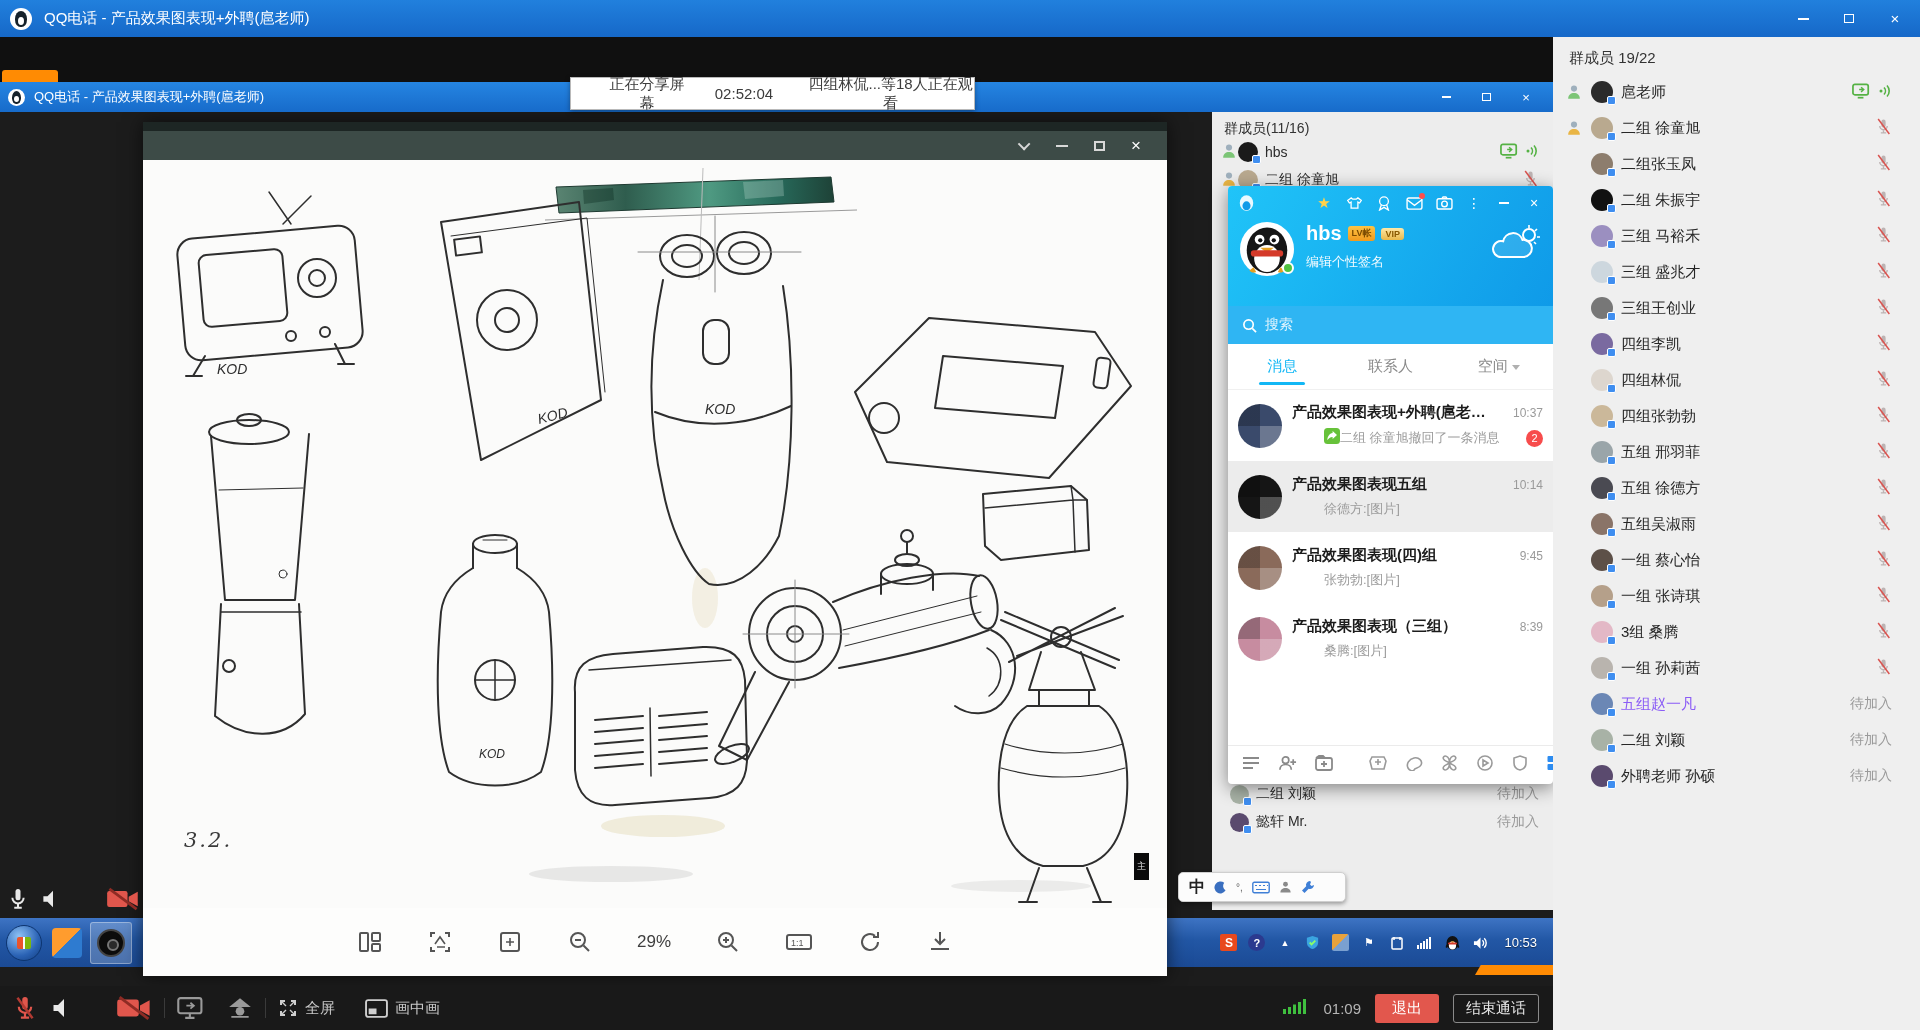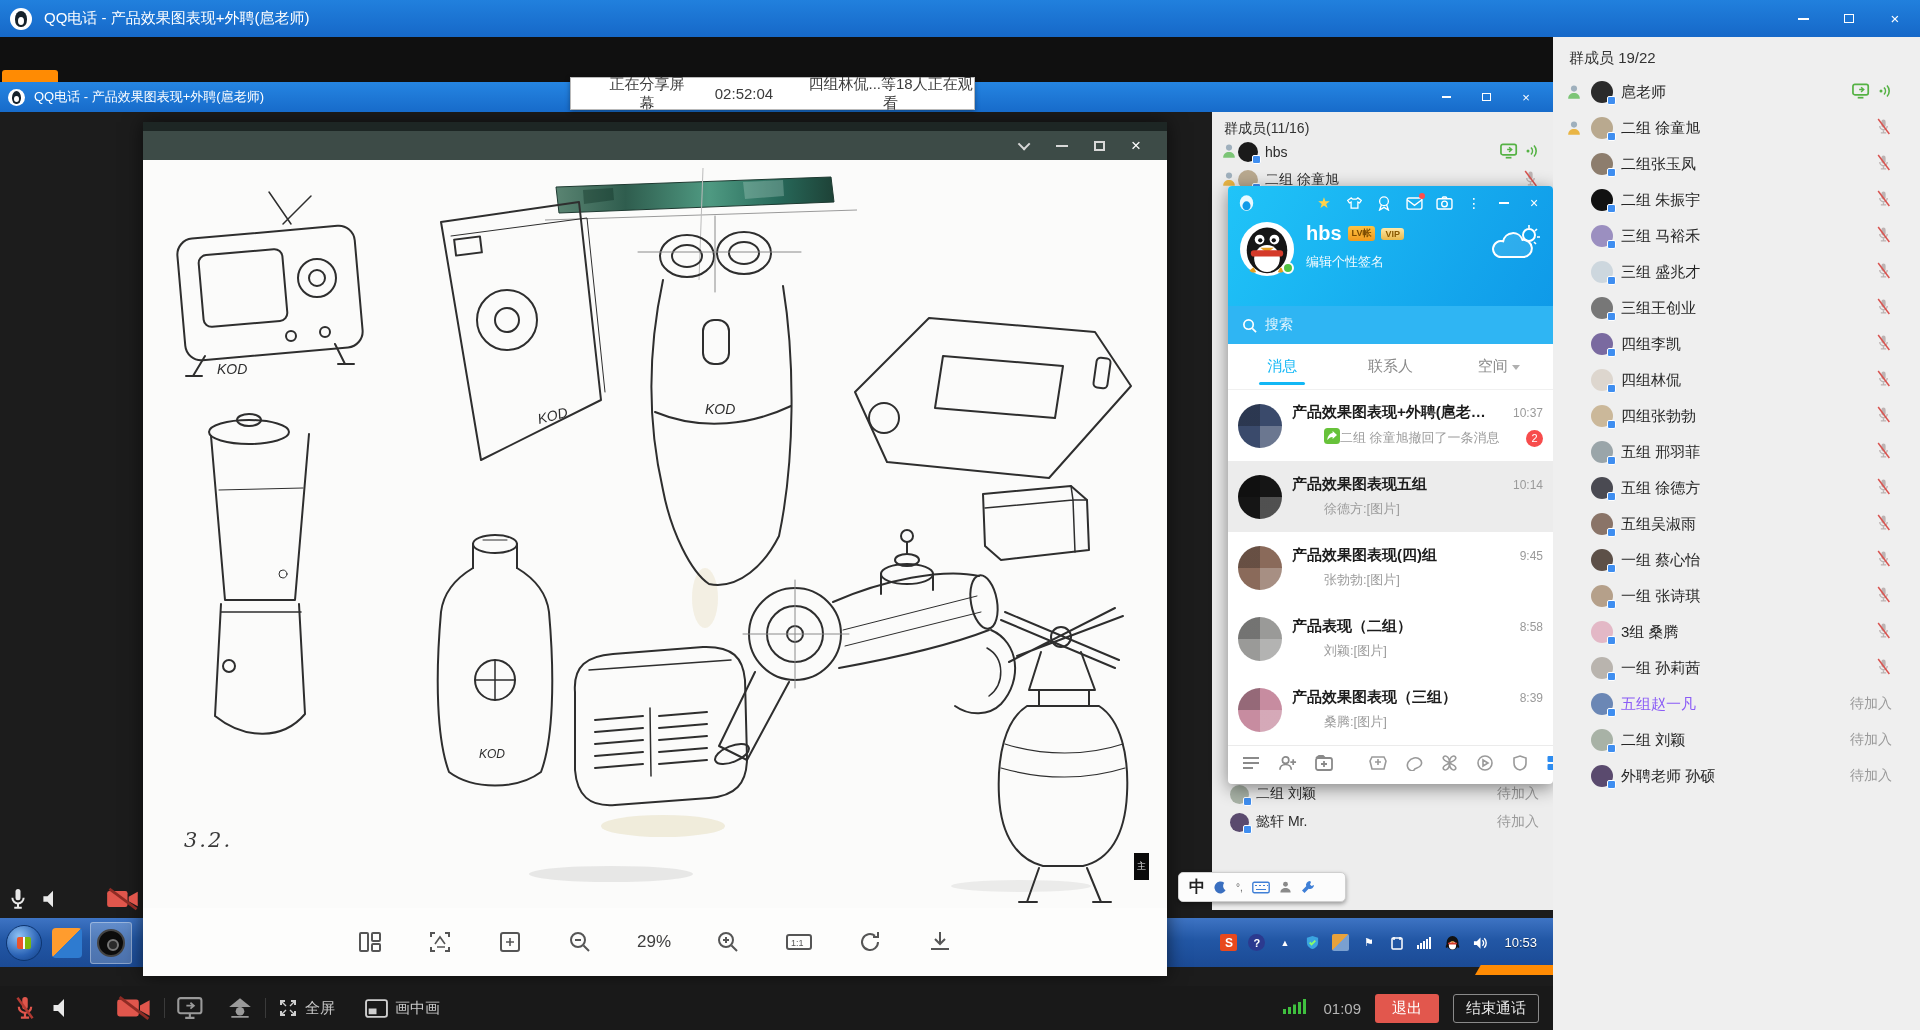--- a/index.html
+++ b/index.html
@@ -663,32 +663,20 @@
         </div>
         <div class="msg-row">
           <span class="msg-av" style="background: conic-gradient(rgb(138, 106, 90) 0deg, rgb(138, 106, 90) 25%, rgba(255, 255, 255, 0.25) 0deg, rgba(255, 255, 255, 0.25) 50%, rgb(138, 106, 90) 0deg, rgb(138, 106, 90) 75%, rgba(0, 0, 0, 0.25) 0deg) rgb(138, 106, 90);"></span>
           <div class="msg-main">
             <div class="msg-l1">
               <span class="msg-title">产品效果图表现(四)组</span>
               <span class="msg-time">9:45</span>
             </div>
             <div class="msg-l2">
               <span class="msg-prev">张勃勃:[图片]</span>
-            </div>
-          </div>
-        </div>
-        <div class="msg-row">
-          <span class="msg-av" style="background: conic-gradient(rgb(154, 154, 152) 0deg, rgb(154, 154, 152) 25%, rgba(255, 255, 255, 0.25) 0deg, rgba(255, 255, 255, 0.25) 50%, rgb(154, 154, 152) 0deg, rgb(154, 154, 152) 75%, rgba(0, 0, 0, 0.25) 0deg) rgb(154, 154, 152);"></span>
-          <div class="msg-main">
-            <div class="msg-l1">
-              <span class="msg-title">产品表现（二组）</span>
-              <span class="msg-time">8:58</span>
-            </div>
-            <div class="msg-l2">
-              <span class="msg-prev">刘颖:[图片]</span>
             </div>
           </div>
         </div>
         <div class="msg-row">
           <span class="msg-av" style="background: conic-gradient(rgb(199, 140, 160) 0deg, rgb(199, 140, 160) 25%, rgba(255, 255, 255, 0.25) 0deg, rgba(255, 255, 255, 0.25) 50%, rgb(199, 140, 160) 0deg, rgb(199, 140, 160) 75%, rgba(0, 0, 0, 0.25) 0deg) rgb(199, 140, 160);"></span>
           <div class="msg-main">
             <div class="msg-l1">
               <span class="msg-title">产品效果图表现（三组）</span>
               <span class="msg-time">8:39</span>
             </div>

